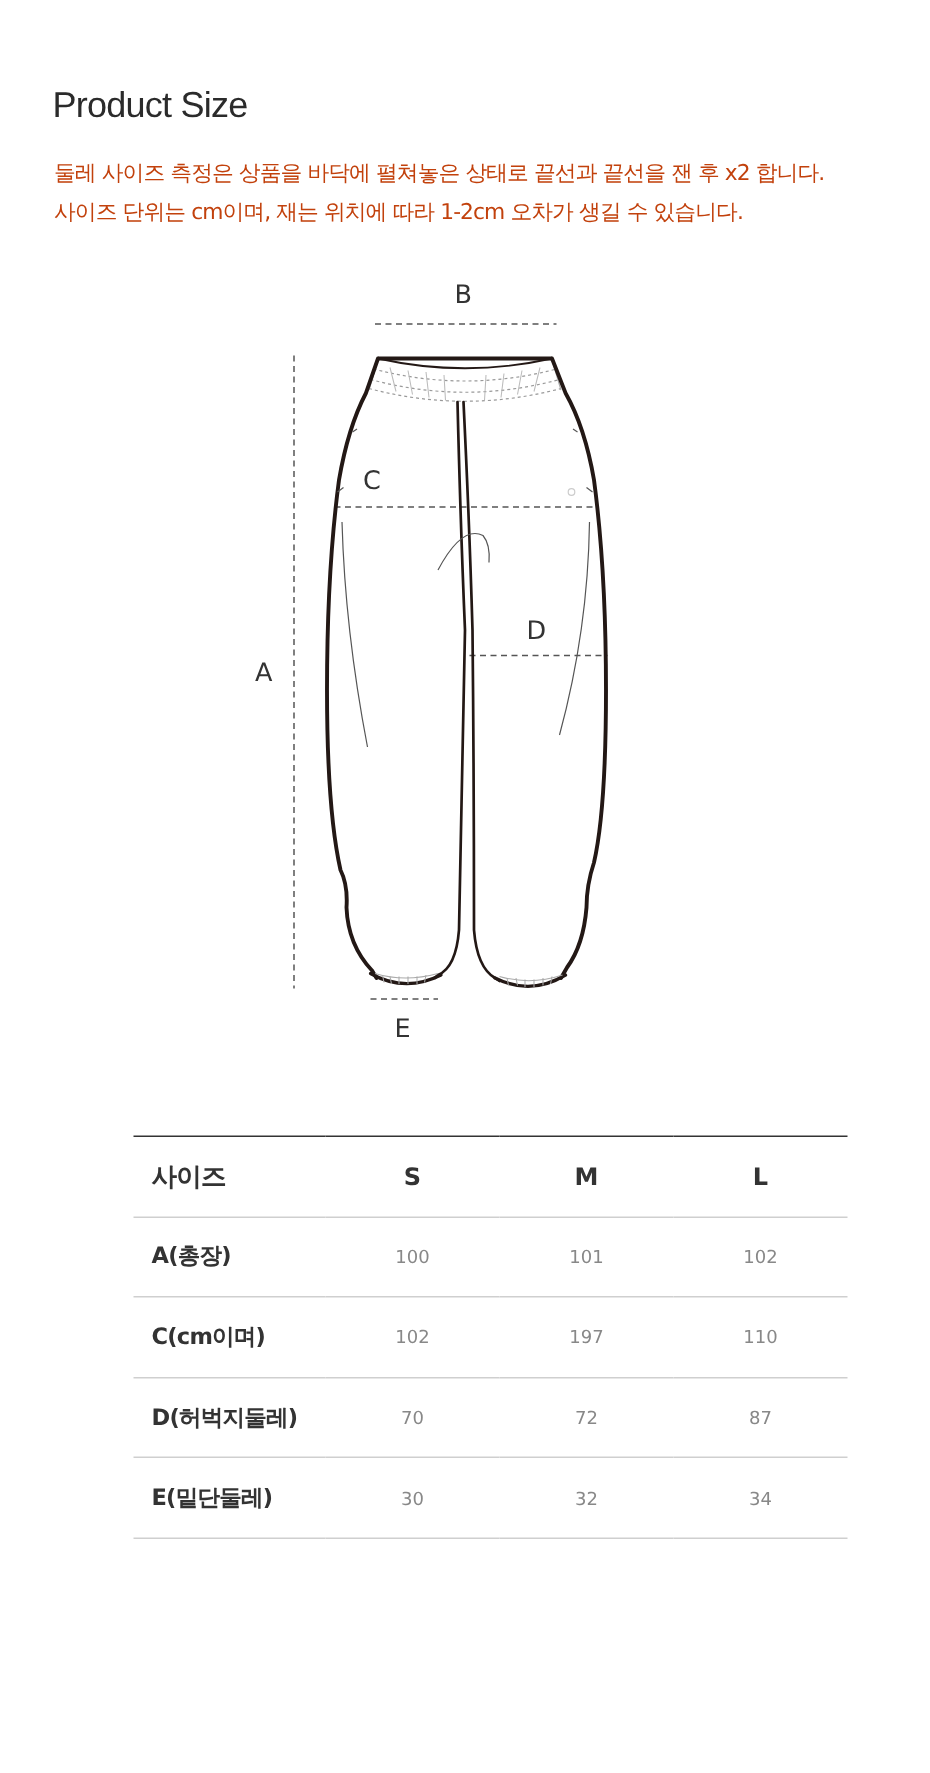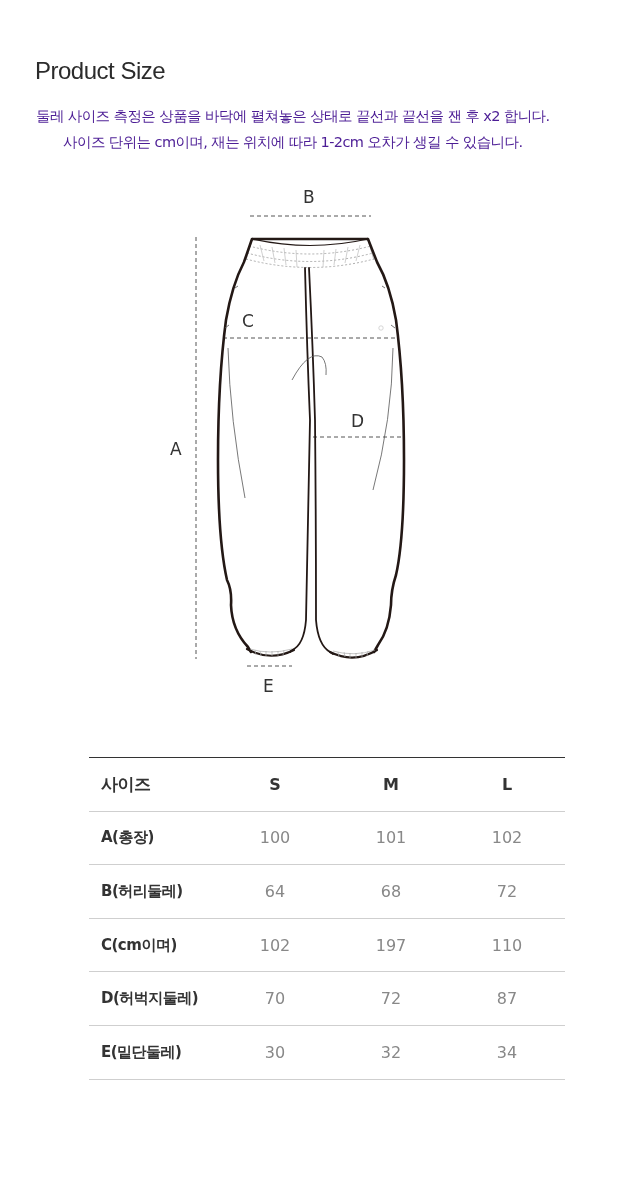--- a/index.html
+++ b/index.html
@@ -1,31 +1,31 @@
 <!DOCTYPE html>
 <html><head>
 <meta charset="utf-8">
 <style>
   * { box-sizing: border-box; margin: 0; padding: 0; }
   html, body { width: 620px; height: 1182px; background: #ffffff; }
   body { font-family: "Liberation Sans", "DejaVu Sans", sans-serif; color: #333333; position: relative; overflow: hidden; }
 
   .title { position: absolute; left: 35px; top: 57px; font-size: 24px; font-weight: 400; color: #2b2b2b; letter-spacing: -0.5px; }
-  .desc { position: absolute; left: 36px; top: 103px; font-family: "DejaVu Sans", sans-serif; font-size: 14.5px; line-height: 26px; color: #4c1d95; letter-spacing: -0.6px; text-align: center; }
+  .desc { position: absolute; left: 36px; top: 103px; font-family: "DejaVu Sans", sans-serif; font-size: 14.5px; line-height: 26px; color: #c2410c; letter-spacing: -0.6px; }
   .desc p { white-space: nowrap; }
 
   .diagram { position: absolute; left: 0; top: 170px; width: 620px; height: 540px; }
   .diagram svg { position: absolute; left: 0; top: 0; }
   .lbl { position: absolute; font-size: 17px; color: #333333; font-weight: 400; font-family: "DejaVu Sans", sans-serif; }
 
   .size-table { position: absolute; left: 89px; top: 757px; width: 476px; border-collapse: collapse; }
   .size-table th, .size-table td { height: 53.6px; border-bottom: 1px solid #cfcfcf; text-align: center; font-family: "DejaVu Sans", sans-serif; }
   .size-table thead tr { border-top: 1.5px solid #333333; }
   .size-table th { font-size: 16px; font-weight: 700; color: #333333; }
-  .size-table td { font-size: 16px; color: #888888; }
+  .size-table td { font-size: 12px; color: #888888; }
   .size-table .rowhead { text-align: left; padding-left: 12px; font-size: 15px; font-weight: 700; color: #333333; letter-spacing: -0.5px; }
   .size-table th.rowhead { font-size: 17px; }
   .col-0 { width: 128px; }
   .col-n { width: 116px; }
 </style>
 </head>
 <body>
 
 <h1 class="title">Product Size</h1>
 
@@ -106,26 +106,20 @@
     </tr>
   </thead>
   <tbody>
     <tr>
       <td class="rowhead">A(총장)</td>
       <td>100</td>
       <td>101</td>
       <td>102</td>
     </tr>
     <tr>
-      <td class="rowhead">B(허리둘레)</td>
-      <td>64</td>
-      <td>68</td>
-      <td>72</td>
-    </tr>
-    <tr>
       <td class="rowhead">C(cm이며)</td>
       <td>102</td>
       <td>197</td>
       <td>110</td>
     </tr>
     <tr>
       <td class="rowhead">D(허벅지둘레)</td>
       <td>70</td>
       <td>72</td>
       <td>87</td>

